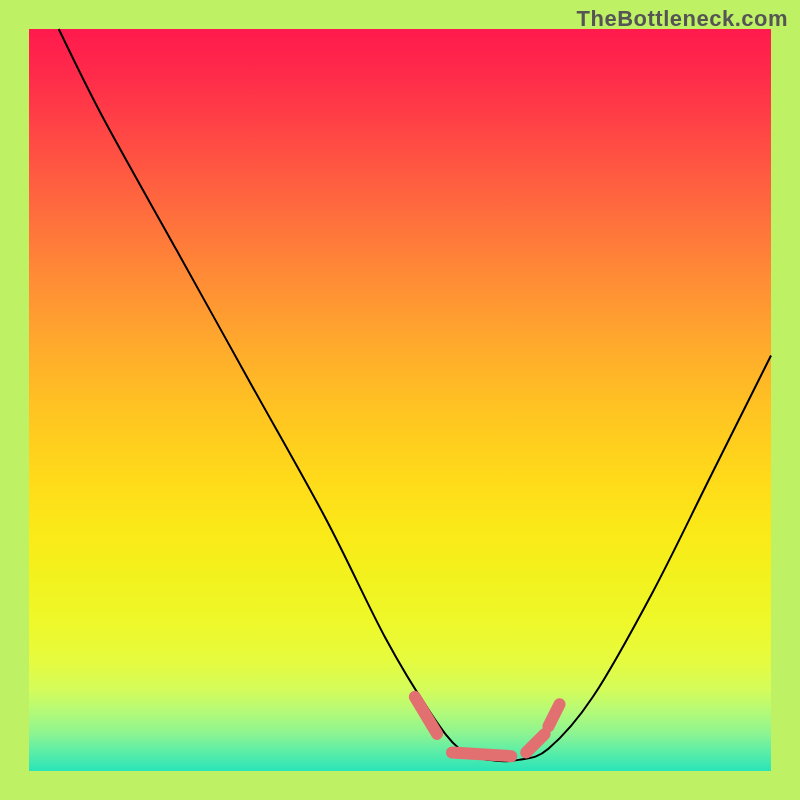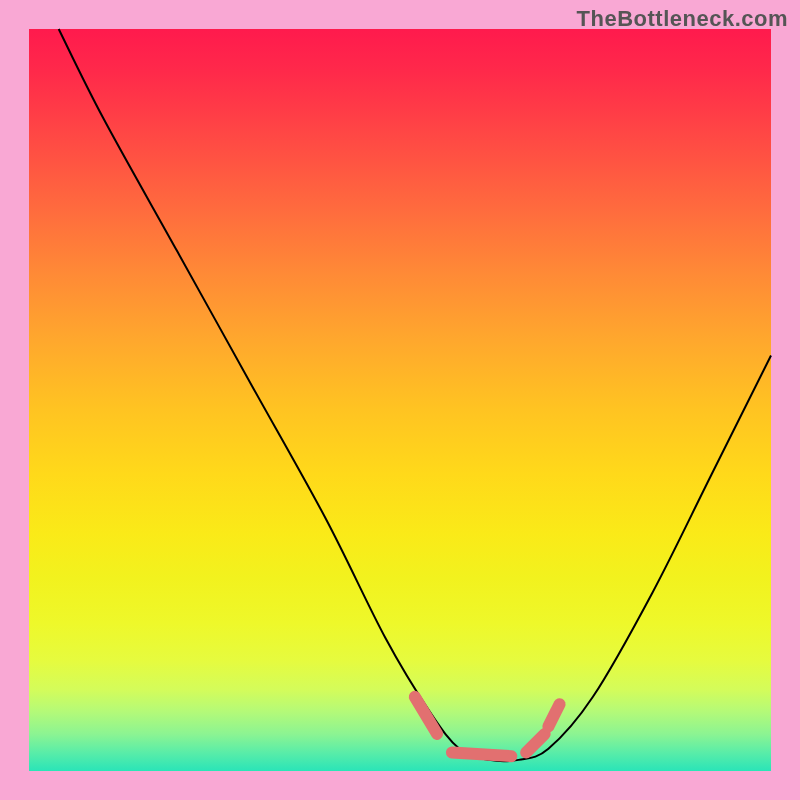--- a/index.html
+++ b/index.html
@@ -1,21 +1,21 @@
 <!DOCTYPE html>
 <html><head>
 <meta charset="utf-8">
 <style>
   * { margin: 0; padding: 0; box-sizing: border-box; }
   html, body { width: 800px; height: 800px; overflow: hidden; background: #000; }
   .container {
     position: relative;
     width: 800px;
     height: 800px;
-    background: #f9a8d4;
+    background: #bef264;
   }
   .watermark {
     position: absolute;
     top: 6px;
     right: 12px;
     font-family: Arial, sans-serif;
     font-size: 22px;
     font-weight: bold;
     color: #555;
     letter-spacing: 0.5px;

